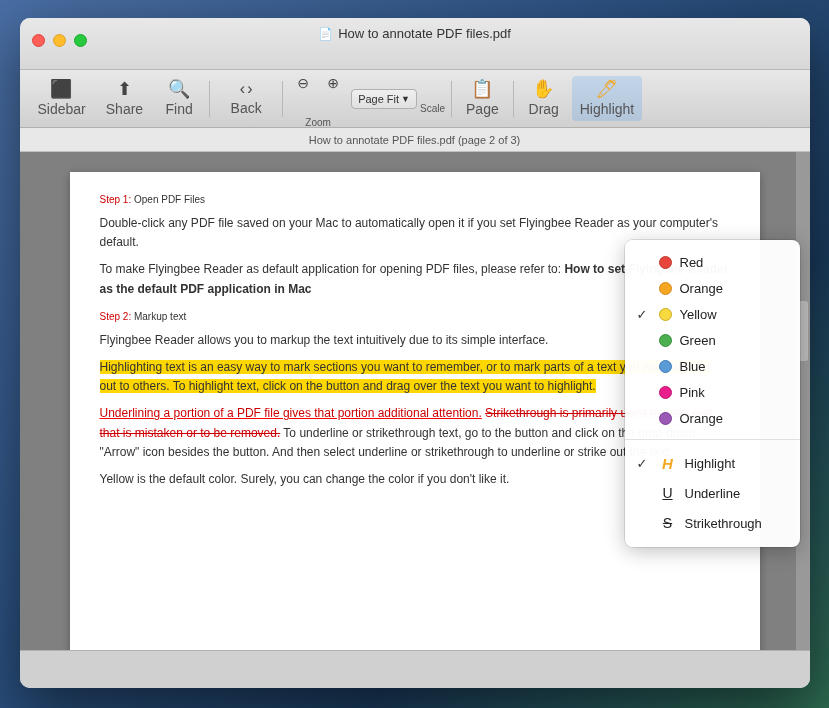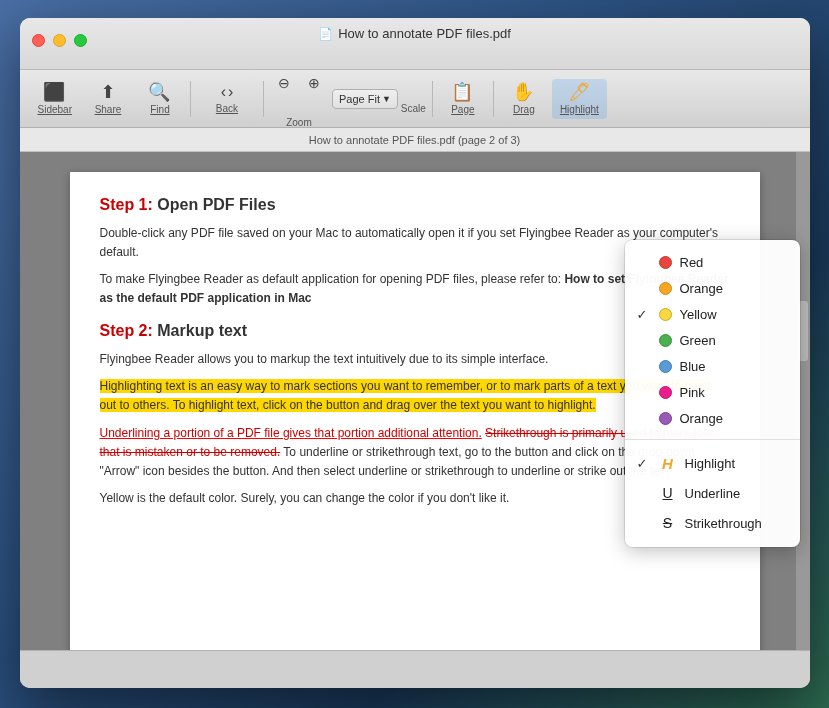--- a/index.html
+++ b/index.html
@@ -90,23 +90,22 @@
       min-width: 48px;
       gap: 3px;
     }
 
     .toolbar-btn .btn-icon {
       font-size: 18px;
       color: #444;
       line-height: 1;
     }
     .toolbar-btn .btn-label {
-      font-size: 10px;
+      font-size: 14px;
       color: #555;
-      text-decoration: underline;
     }
 
     .toolbar-separator {
       width: 1px;
       height: 36px;
       background: #b8b8b8;
       margin: 0 2px;
     }
 
     .zoom-btn {
@@ -192,22 +191,22 @@
       min-height: 520px;
       box-shadow: 0 2px 8px rgba(0,0,0,0.3);
       padding: 20px 30px 20px 30px;
       font-size: 12px;
       color: #333;
       line-height: 1.6;
       position: relative;
     }
 
     .pdf-step-heading {
-      font-weight: bold;
-      font-size: 16px;
+      font-weight: normal;
+      font-size: 10px;
       margin-bottom: 6px;
     }
 
     .pdf-step-heading .step-num {
       color: #cc0000;
     }
 
     .pdf-para {
       margin-bottom: 8px;
       font-size: 12px;

